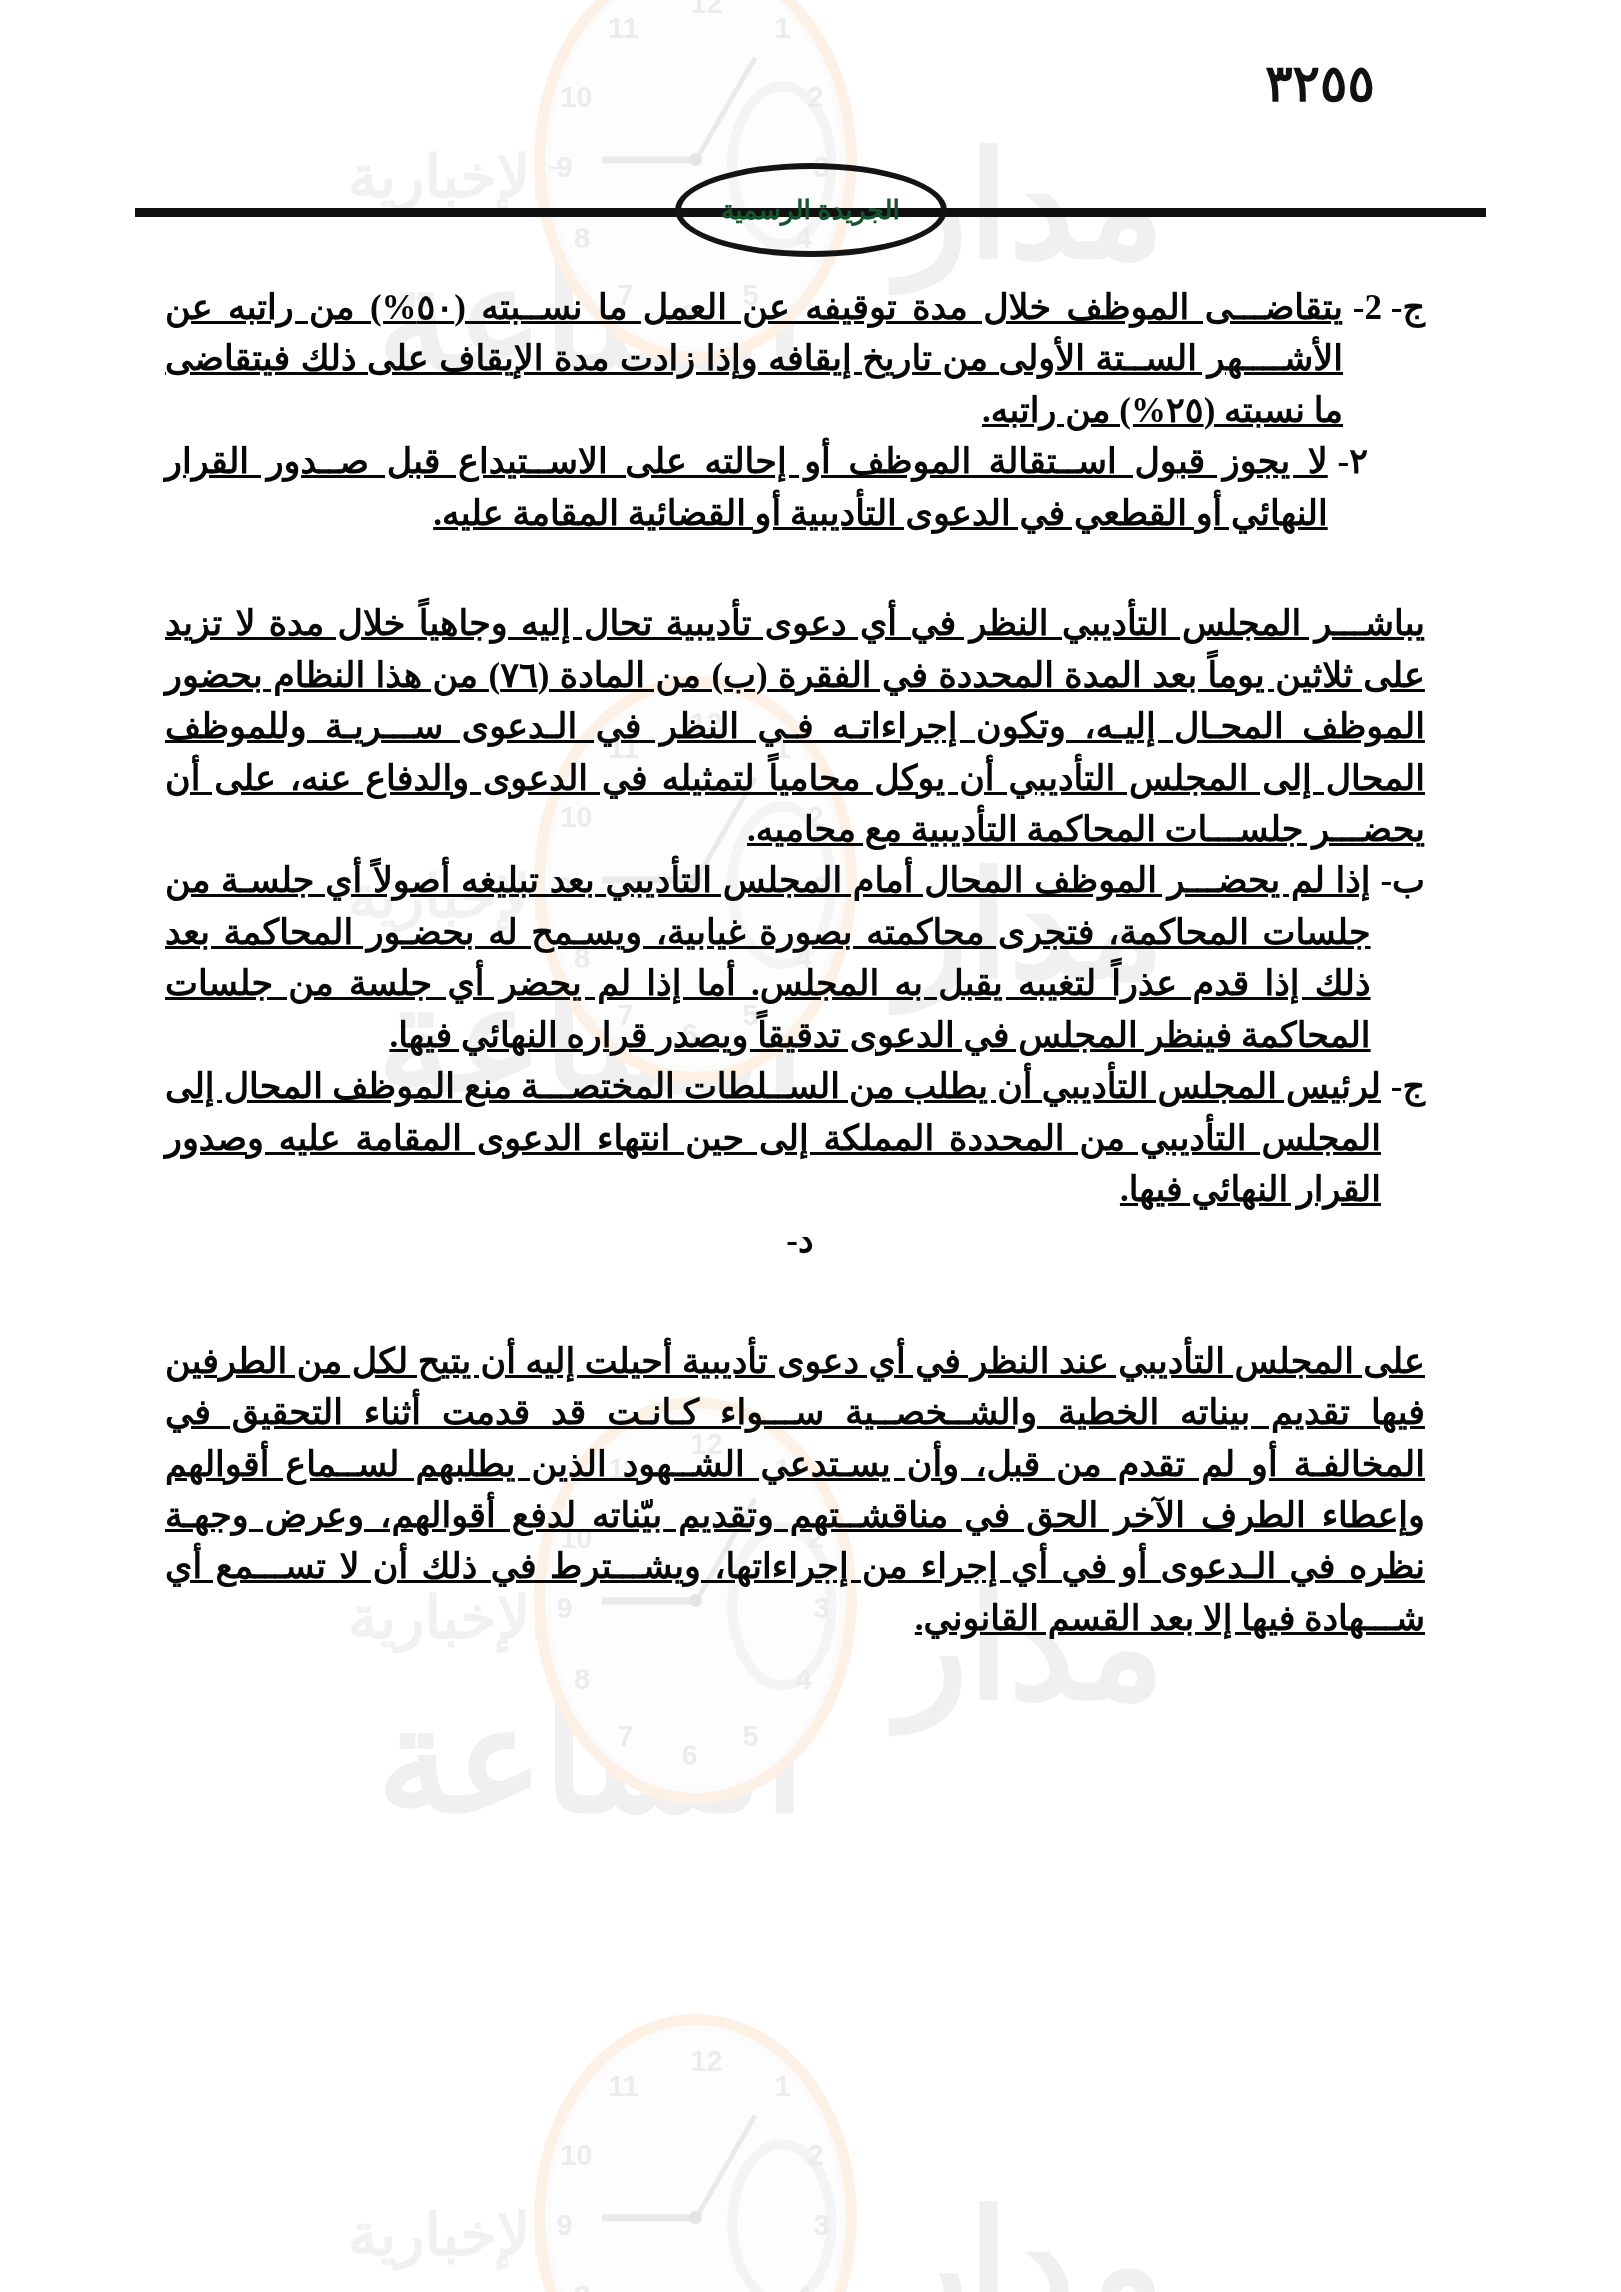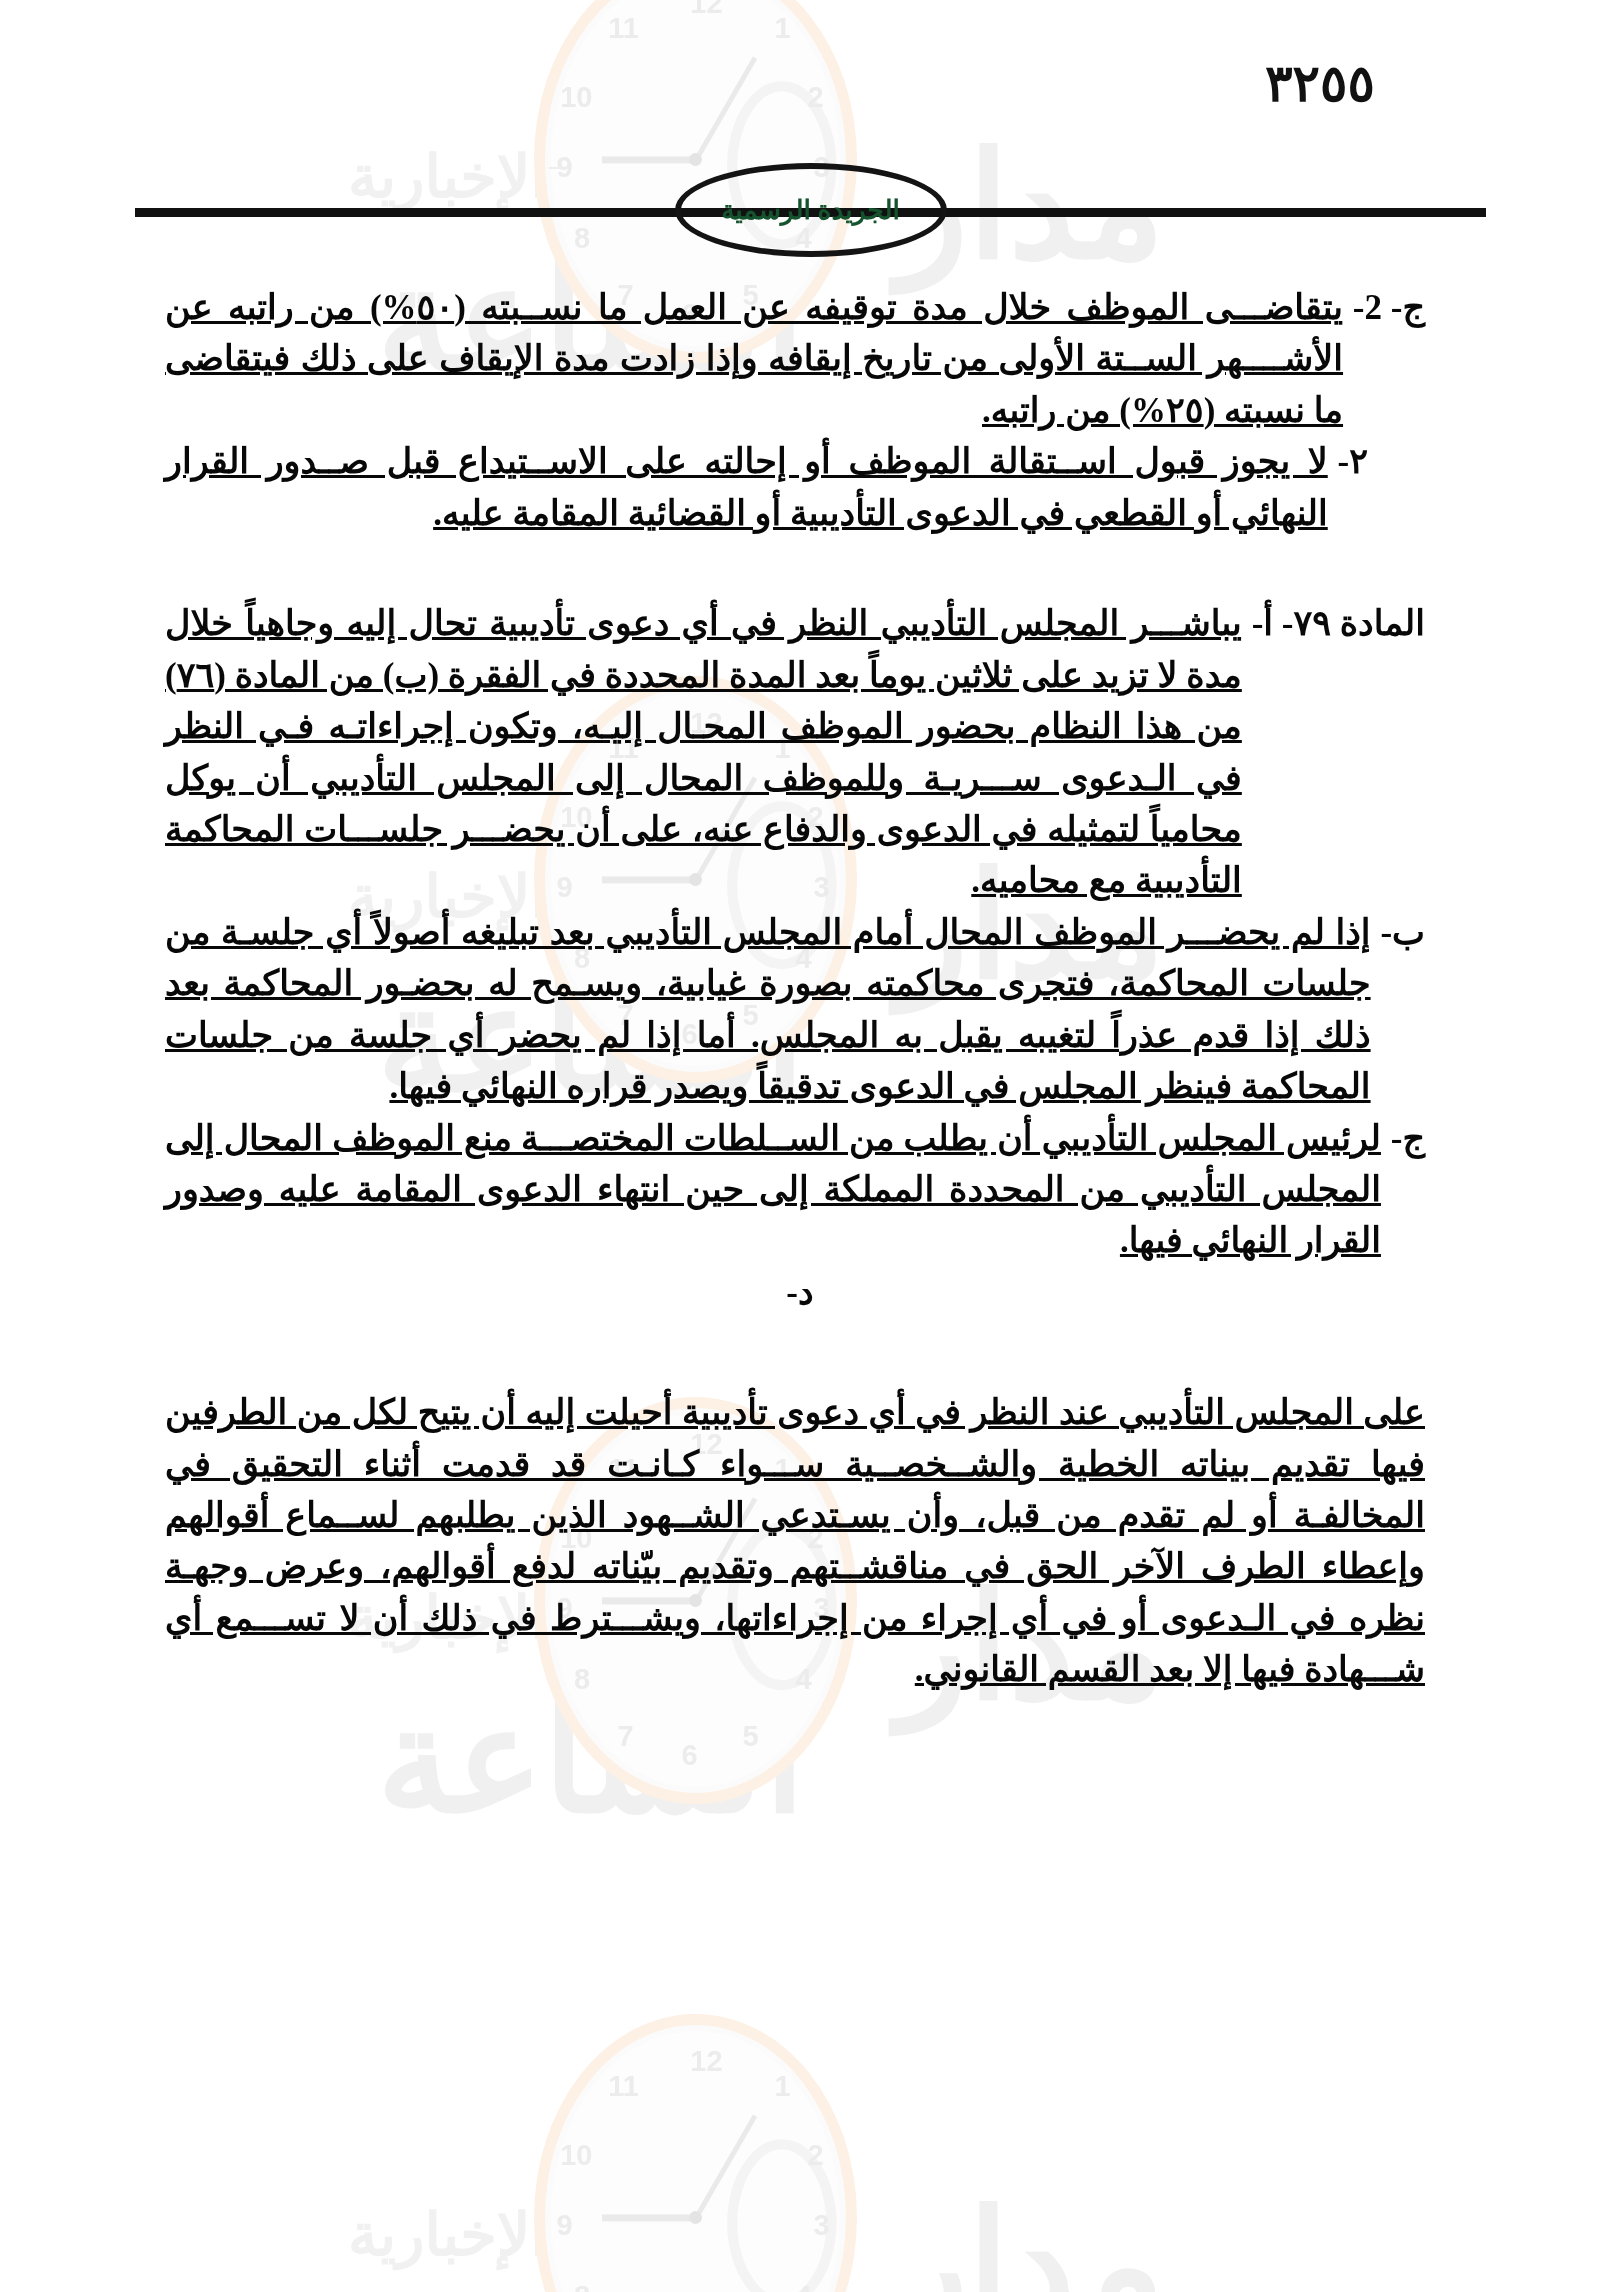--- a/index.html
+++ b/index.html
@@ -341,21 +341,20 @@
       </div>
 
       <div class="para indent-1">
         <div class="marker">٢-</div>
         <div class="ptext">لا يجوز قبول اســتقالة الموظف أو إحالته على الاســتيداع قبل صــدور القرار النهائي أو القطعي في الدعوى التأديبية أو القضائية المقامة عليه.</div>
       </div>
 
       <div class="gap-lg"></div>
 
       <div class="para">
-        <div class="marker art-marker">المادة ٧٩- أ-</div>
         <div class="ptext">يباشـــر المجلس التأديبي النظر في أي دعوى تأديبية تحال إليه وجاهياً خلال مدة لا تزيد على ثلاثين يوماً بعد المدة المحددة في الفقرة (ب) من المادة (٧٦) من هذا النظام بحضور الموظف المحـال إليـه، وتكون إجراءاتـه فـي النظر في الـدعوى ســـريـة وللموظف المحال إلى المجلس التأديبي أن يوكل محامياً لتمثيله في الدعوى والدفاع عنه، على أن يحضـــر جلســـات المحاكمة التأديبية مع محاميه.</div>
       </div>
 
       <div class="para">
         <div class="marker">ب-</div>
         <div class="ptext">إذا لم يحضـــر الموظف المحال أمام المجلس التأديبي بعد تبليغه أصولاً أي جلسـة من جلسات المحاكمة، فتجرى محاكمته بصورة غيابية، ويسـمح له بحضـور المحاكمة بعد ذلك إذا قدم عذراً لتغيبه يقبل به المجلس. أما إذا لم يحضر أي جلسة من جلسات المحاكمة فينظر المجلس في الدعوى تدقيقاً ويصدر قراره النهائي فيها.</div>
       </div>
 
       <div class="para">
         <div class="marker">ج-</div>

